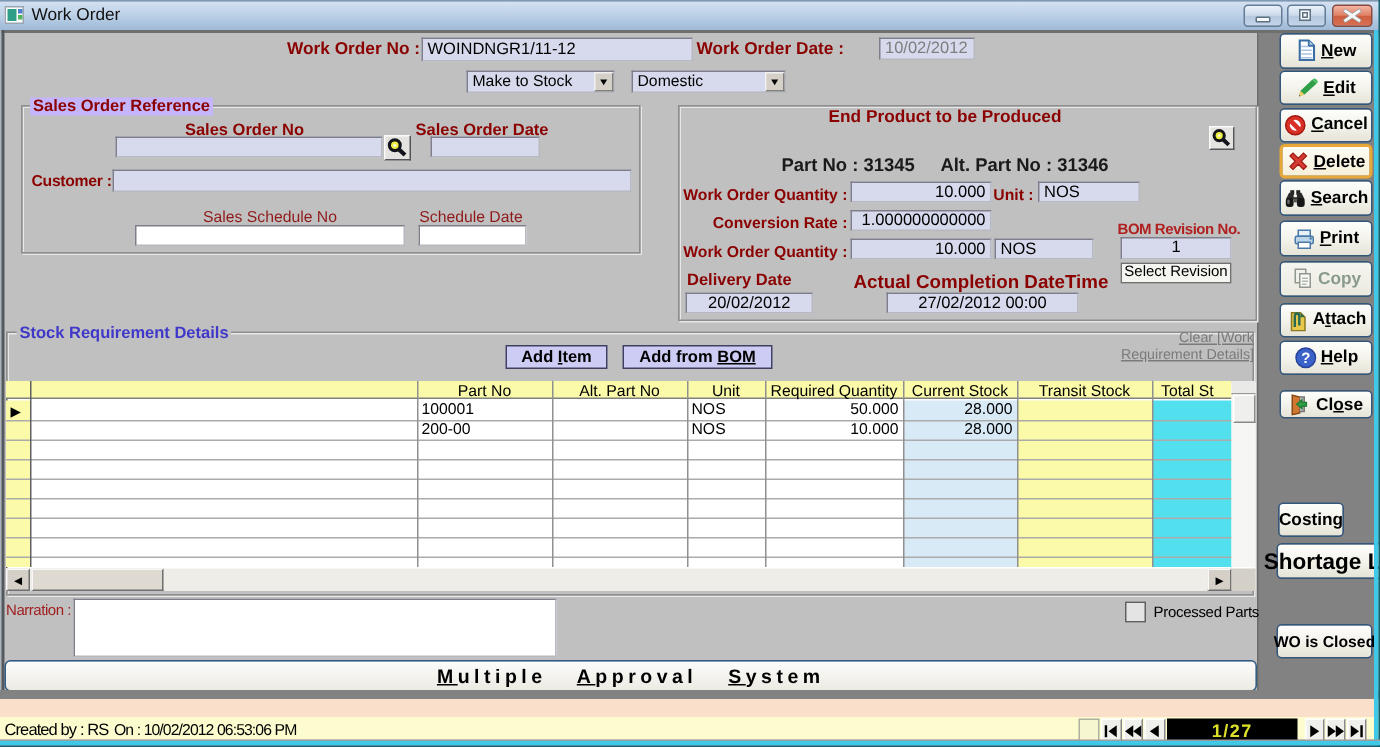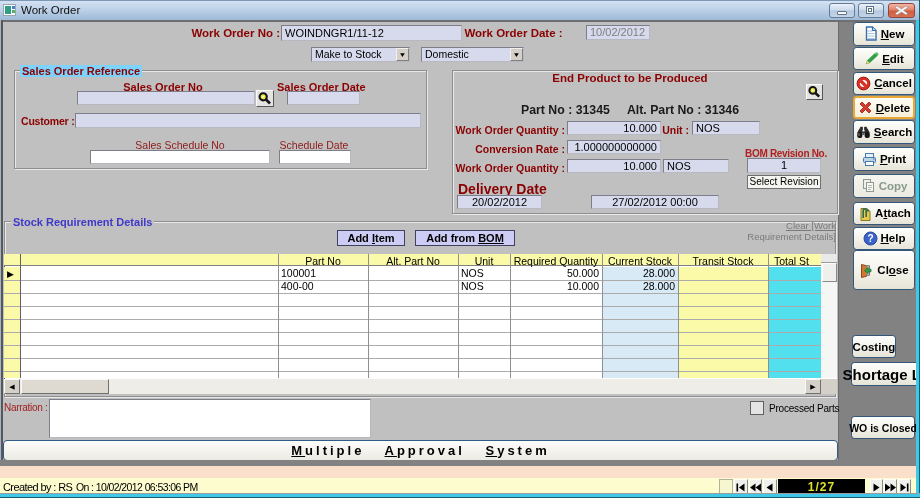--- a/index.html
+++ b/index.html
@@ -51,21 +51,21 @@
 <div class="inp" style="left:311px;top:47px;width:99px;height:15px;font-size:10.5px">Make to Stock</div>
 <div class="abs" style="left:396px;top:48px;width:13px;height:13px;background:#D4D0C8;border:1px solid #808080;border-top-color:#F0F0F0;border-left-color:#F0F0F0;display:flex;align-items:center;justify-content:center">
       <span style="font-size:8px;color:#000;transform:scaleY(0.8)">▼</span>
     </div>
 <div class="inp" style="left:421px;top:47px;width:103px;height:15px;font-size:10.5px">Domestic</div>
 <div class="abs" style="left:510px;top:48px;width:13px;height:13px;background:#D4D0C8;border:1px solid #808080;border-top-color:#F0F0F0;border-left-color:#F0F0F0;display:flex;align-items:center;justify-content:center">
       <span style="font-size:8px;color:#000;transform:scaleY(0.8)">▼</span>
     </div>
 
 <div class="grp" style="left:14px;top:70px;width:413px;height:99px"></div>
-<div class="lab" style="left:20px;top:65px;background:#7dd3fc;padding:0 2px;font-size:11px">Sales Order Reference</div>
+<div class="lab" style="left:20px;top:65px;background:#c4b5fd;padding:0 2px;font-size:11px">Sales Order Reference</div>
 <div class="lab" style="left:95px;top:81px;width:136px;text-align:center;font-size:11px">Sales Order No</div>
 <div class="inp" style="left:77px;top:91px;width:178px;height:14px"></div>
 <div class="abs" style="left:256px;top:90px;width:18px;height:17px;background:#E5E3DF;border:1px solid #FAFAFA;border-bottom-color:#55555A;border-right-color:#55555A"><svg width="16" height="15" viewBox="0 0 16 15">
         <circle cx="6.2" cy="5.8" r="3.6" fill="#EDEE3E" stroke="#14141c" stroke-width="2.1"></circle>
         <circle cx="6.2" cy="5.8" r="1" fill="#F8F8F0"></circle>
         <line x1="9" y1="8.6" x2="13" y2="12.4" stroke="#14141c" stroke-width="2.8"></line>
       </svg></div>
 <div class="lab" style="left:277px;top:81px;width:90px;text-align:left;font-size:11px">Sales Order Date</div>
 <div class="inp" style="left:287px;top:91px;width:73px;height:14px"></div>
 <div class="lab" style="left:21px;top:115px;font-size:10.5px;letter-spacing:-0.2px">Customer :</div>
@@ -88,29 +88,30 @@
 <div class="lab" style="left:655px;top:124px;width:34px;text-align:right;font-size:10.5px">Unit :</div>
 <div class="inp" style="left:692px;top:121px;width:68px;height:14px">NOS</div>
 <div class="lab" style="left:420px;top:143px;width:145px;text-align:right;font-size:10.5px">Conversion Rate :</div>
 <div class="inp" style="left:567px;top:140px;width:94px;height:14px;text-align:right;padding-right:3px">1.000000000000</div>
 <div class="lab" style="left:745px;top:148px;font-size:10px;letter-spacing:-0.3px;color:#B02020">BOM Revision No.</div>
 <div class="lab" style="left:420px;top:162px;width:145px;text-align:right;font-size:10.5px">Work Order Quantity :</div>
 <div class="inp" style="left:567px;top:159px;width:94px;height:14px;text-align:right;padding-right:3px">10.000</div>
 <div class="inp" style="left:663px;top:159px;width:66px;height:14px">NOS</div>
 <div class="inp" style="left:747px;top:158px;width:74px;height:15px;text-align:center;padding:0">1</div>
 <div class="abs" style="left:747px;top:175px;width:74px;height:14px;background:#F4F4F0;border:1px solid #707070;font-size:10px;text-align:center;line-height:12px">Select Revision</div>
-<div class="lab" style="left:458px;top:181px;font-size:14px">Delivery Date</div>
+<div class="lab" style="left:458px;top:181px;font-size:11px">Delivery Date</div>
+<div class="lab" style="left:569px;top:181px;font-size:12.5px">Actual Completion DateTime</div>
 <div class="inp" style="left:457px;top:195px;width:85px;height:14px;text-align:center;padding:0">20/02/2012</div>
 <div class="inp" style="left:591px;top:195px;width:128px;height:14px;text-align:center;padding:0">27/02/2012 00:00</div>
 
 <div class="grp" style="left:4px;top:221px;width:832px;height:176px"></div>
 <div class="abs" style="left:11px;top:216px;background:#C0C0C0;padding:0 2px;font-weight:bold;font-size:11px;color:#4038C8">Stock Requirement Details</div>
 <div class="abs" style="left:337px;top:230px;width:68px;height:16px;background:#CCCCF4;border:1px solid #404060;font-weight:bold;font-size:11px;text-align:center;line-height:14px">Add <span style="text-decoration:underline">I</span>tem</div>
 <div class="abs" style="left:415px;top:230px;width:100px;height:16px;background:#CCCCF4;border:1px solid #404060;font-weight:bold;font-size:11px;text-align:center;line-height:14px">Add from <span style="text-decoration:underline">BOM</span></div>
-<div class="abs" style="left:700px;top:220px;width:136px;text-align:right;font-size:9.5px;color:#7A7A7A;line-height:11px"><span style="text-decoration:underline">Clear [Work</span><br><span style="">Requirement Details]</span></div>
+<div class="abs" style="left:700px;top:220px;width:136px;text-align:right;font-size:9.5px;color:#7A7A7A;line-height:11px"><span style="text-decoration:underline">Clear [Work</span><br><span style="text-decoration:underline">Requirement Details]</span></div>
 
 <div class="abs" style="left:4px;top:254px;width:833px;height:140px;background:#fff;border-top:1px solid #606060;border-left:1px solid #606060"></div>
 <div class="abs" style="left:4px;top:254px;width:817px;height:12px;background:#FAFAA8;border-bottom:1px solid #808080"></div>
 <div class="abs" style="left:4px;top:267px;width:16px;height:111px;background:#FAFAA8"></div>
 <div class="abs" style="left:602px;top:267px;width:76px;height:111px;background:#D9EAF7"></div>
 <div class="abs" style="left:678px;top:267px;width:90px;height:111px;background:#FAFAA8"></div>
 <div class="abs" style="left:768px;top:267px;width:53px;height:111px;background:#52E0EE"></div>
 
 <div class="hline" style="left:4px;top:280px;width:817px"></div>
 <div class="hline" style="left:4px;top:293px;width:817px"></div>
@@ -136,21 +137,21 @@
 <div class="gh" style="left:510px;width:92px">Required Quantity</div>
 <div class="gh" style="left:602px;width:76px">Current Stock</div>
 <div class="gh" style="left:678px;width:90px">Transit Stock</div>
 <div class="gh" style="left:770px;width:51px;text-align:left;padding-left:4px">Total St</div>
 
 <div class="abs" style="left:7px;top:268.5px;font-size:9px;color:#000">▶</div>
 <div class="gc" style="left:281px;top:267px">100001</div>
 <div class="gc" style="left:461px;top:267px">NOS</div>
 <div class="gc" style="left:510px;top:267px;width:89px;text-align:right">50.000</div>
 <div class="gc" style="left:602px;top:267px;width:73px;text-align:right">28.000</div>
-<div class="gc" style="left:281px;top:280px">400-00</div>
+<div class="gc" style="left:281px;top:280px">200-00</div>
 <div class="gc" style="left:461px;top:280px">NOS</div>
 <div class="gc" style="left:510px;top:280px;width:89px;text-align:right">10.000</div>
 <div class="gc" style="left:602px;top:280px;width:73px;text-align:right">28.000</div>
 
 <div class="abs" style="left:821px;top:254px;width:16px;height:124px;background:#F6F6F4"></div>
 <div class="abs" style="left:821px;top:254px;width:16px;height:9px;background:#E9E9E7;border-bottom:1px solid #9A9A9A"></div>
 <div class="abs" style="left:821.5px;top:263px;width:15px;height:19px;background:#EFEFED;border:1px solid #8A8A8A;border-top-color:#FDFDFD;border-left-color:#FDFDFD"></div>
 
 <div class="abs" style="left:4px;top:379px;width:817px;height:15px;background:#EFEDE7"></div>
 <div class="abs" style="left:4px;top:379px;width:16px;height:15px;background:#D4D0C8;border:1px solid #F8F8F8;border-bottom-color:#707070;border-right-color:#707070;display:flex;align-items:center;justify-content:center">
@@ -240,21 +241,21 @@
       </svg>
       <span>A<u>t</u>tach</span>
     </div>
 <div class="btn" style="top:226.5px">
       <svg width="15" height="15" viewBox="0 0 15 15">
         <circle cx="7.5" cy="7.5" r="6.5" fill="#3A62C8" stroke="#28449A"></circle>
         <text x="7.5" y="11.2" font-size="10" font-family="Liberation Sans" font-weight="bold" fill="#fff" text-anchor="middle">?</text>
       </svg>
       <span><u>H</u>elp</span>
     </div>
-<div class="btn" style="top:250px;height:40px">
+<div class="btn" style="top:260px;height:19px">
       <svg width="15" height="15" viewBox="0 0 15 15">
         <path d="M2.5 1.5l5 1.2v10.6l-5 1.2z" fill="#D07832" stroke="#8A4A18" stroke-width="1"></path>
         <path d="M7.5 2.7h3v9.6h-3" fill="#B8B8B8" stroke="#787878" stroke-width="1"></path>
         <path d="M5.5 7.5l3.5-3v1.7h3v2.6h-3v1.7z" fill="#2FA048" stroke="#1A7A30" stroke-width=".8"></path>
       </svg>
       <span>Cl<u>o</u>se</span>
     </div>
 <div class="btn" style="left:852px;top:335px;width:44px;height:23px;font-size:11.5px">Costing</div>
 <div class="btn" style="left:851px;top:362px;width:79px;height:24px;font-size:15px;white-space:nowrap">Shortage List</div>
 <div class="btn" style="left:851px;top:416px;width:64px;height:23px;font-size:10.5px;white-space:nowrap">WO is Closed</div>

